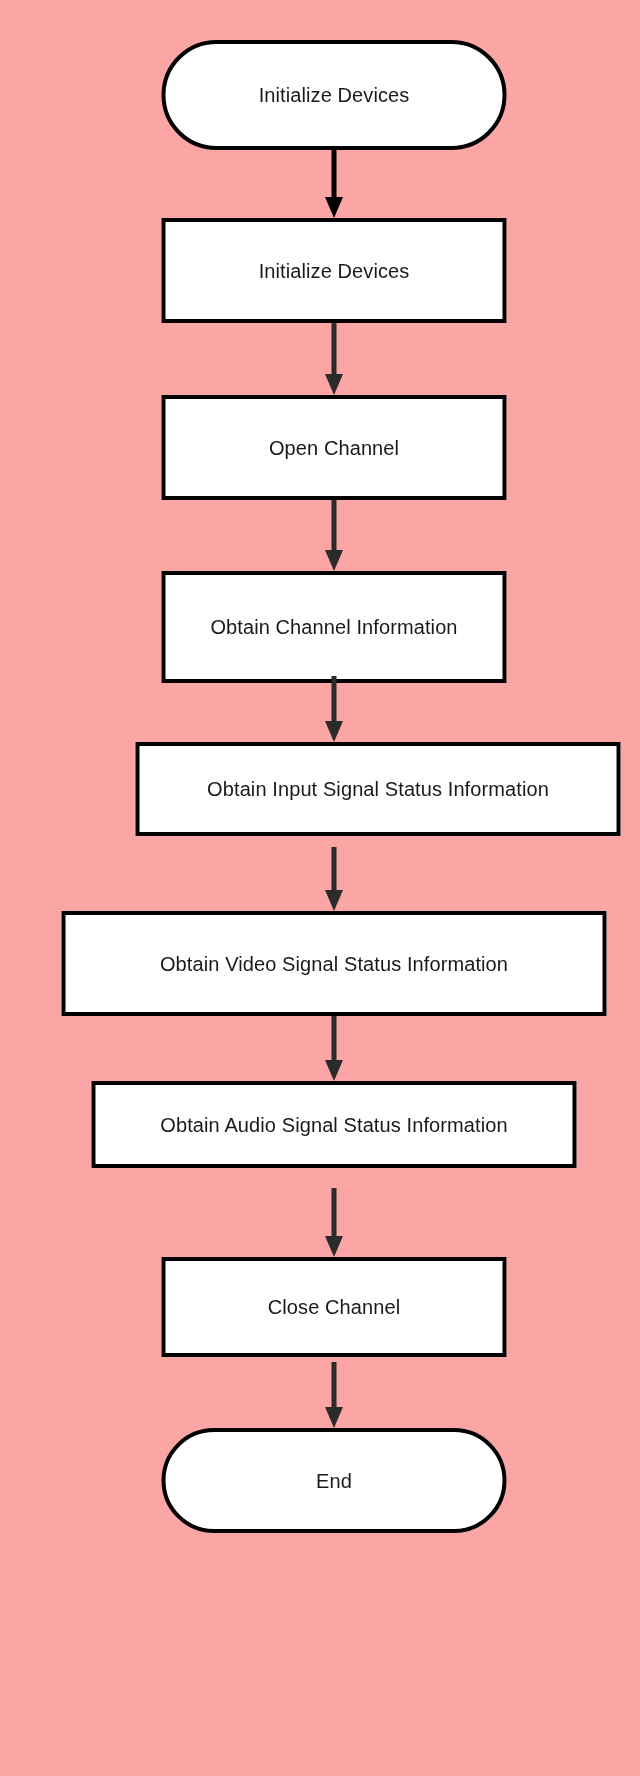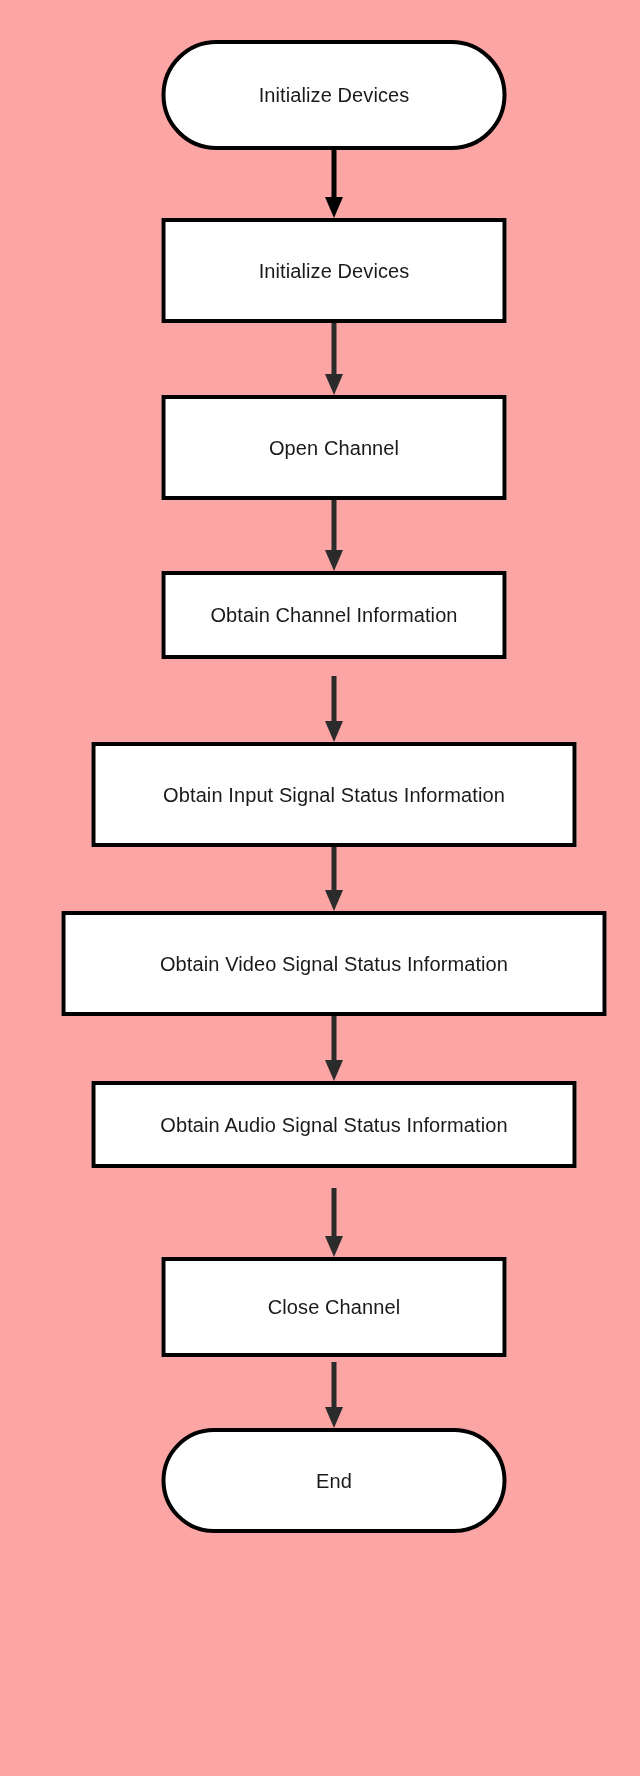--- a/index.html
+++ b/index.html
@@ -104,30 +104,30 @@
 
   <div class="node" style="top:395px; width:345px; height:105px;">
     <span class="node-label">Open Channel</span>
   </div>
 
   <div class="connector" style="top:500px; height:71px;">
     <div class="stem" style="height:50px;"></div>
     <div class="head"></div>
   </div>
 
-  <div class="node" style="top:571px; width:345px; height:88px;">
+  <div class="node" style="top:571px; width:345px; height:112px;">
     <span class="node-label">Obtain Channel Information</span>
   </div>
 
   <div class="connector" style="top:676px; height:66px;">
     <div class="stem" style="height:45px;"></div>
     <div class="head"></div>
   </div>
 
-  <div class="node" style="top:742px; width:485px; height:105px;">
+  <div class="node" style="top:742px; width:485px; height:94px;margin-left:44px;">
     <span class="node-label">Obtain Input Signal Status Information</span>
   </div>
 
   <div class="connector" style="top:847px; height:64px;">
     <div class="stem" style="height:43px;"></div>
     <div class="head"></div>
   </div>
 
   <div class="node" style="top:911px; width:545px; height:105px;">
     <span class="node-label">Obtain Video Signal Status Information</span>

